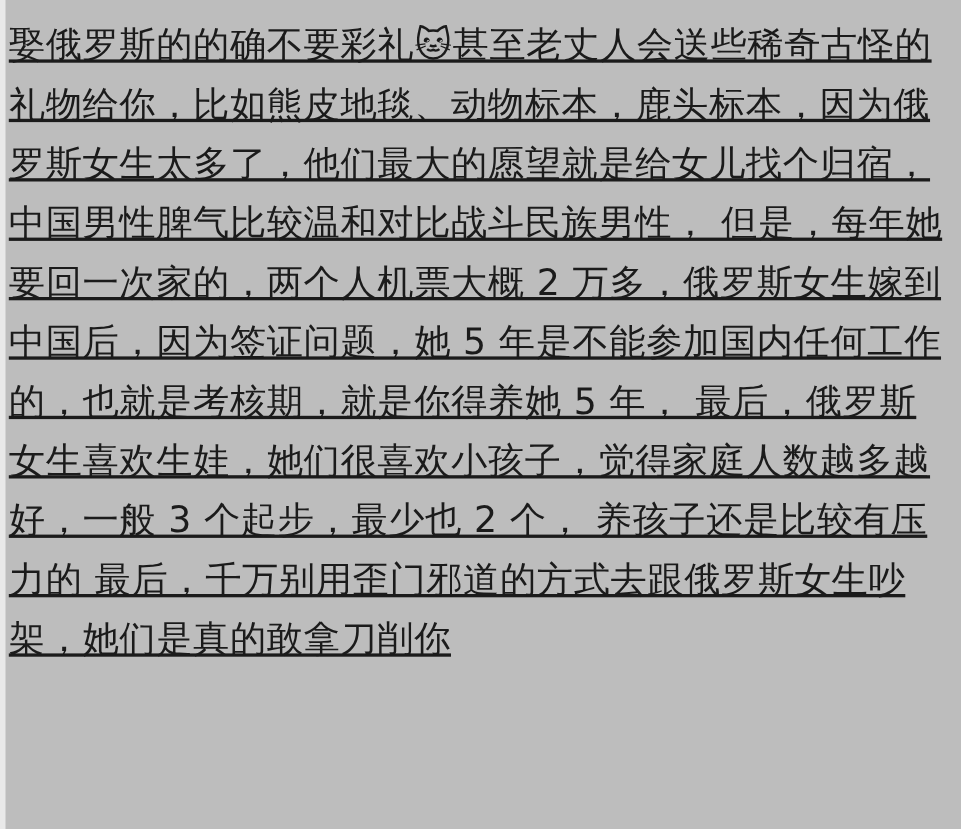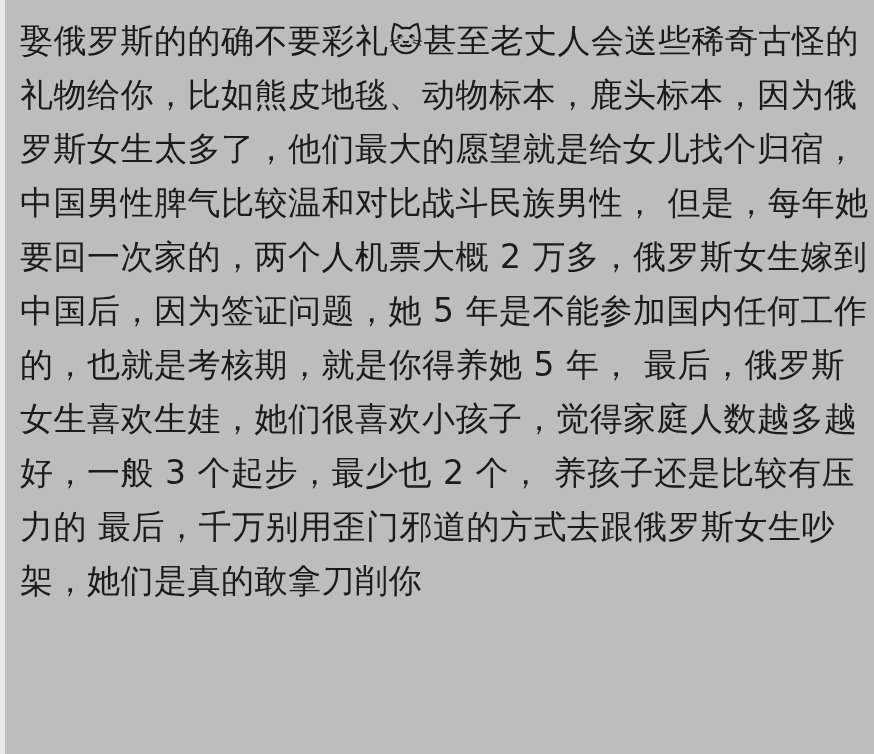--- a/index.html
+++ b/index.html
@@ -23,31 +23,32 @@
   .left-rule {
     position: absolute;
     left: 0;
     top: 0;
     width: 5px;
     height: 754px;
     background: #e9e9e9;
   }
   .text-body {
     position: absolute;
-    left: 20px;
+    left: 8px;
     top: 14px;
     width: 850px;
     color: #1b1b1b;
     font-family: "DejaVu Sans", "Liberation Sans", sans-serif;
     font-size: 33px;
     line-height: 54px;
     letter-spacing: 0.5px;
     text-align: left;
     white-space: pre-wrap;
     word-break: break-all;
+    text-decoration: underline;
   }
 </style>
 </head>
 <body>
 
 <div class="page">
   <div class="left-rule"></div>
   <div class="text-body">娶俄罗斯的的确不要彩礼🐱甚至老丈人会送些稀奇古怪的礼物给你，比如熊皮地毯、动物标本，鹿头标本，因为俄罗斯女生太多了，他们最大的愿望就是给女儿找个归宿，中国男性脾气比较温和对比战斗民族男性， 但是，每年她要回一次家的，两个人机票大概 2 万多，俄罗斯女生嫁到中国后，因为签证问题，她 5 年是不能参加国内任何工作的，也就是考核期，就是你得养她 5 年， 最后，俄罗斯女生喜欢生娃，她们很喜欢小孩子，觉得家庭人数越多越好，一般 3 个起步，最少也 2 个， 养孩子还是比较有压力的 最后，千万别用歪门邪道的方式去跟俄罗斯女生吵架，她们是真的敢拿刀削你</div>
 </div>
 

